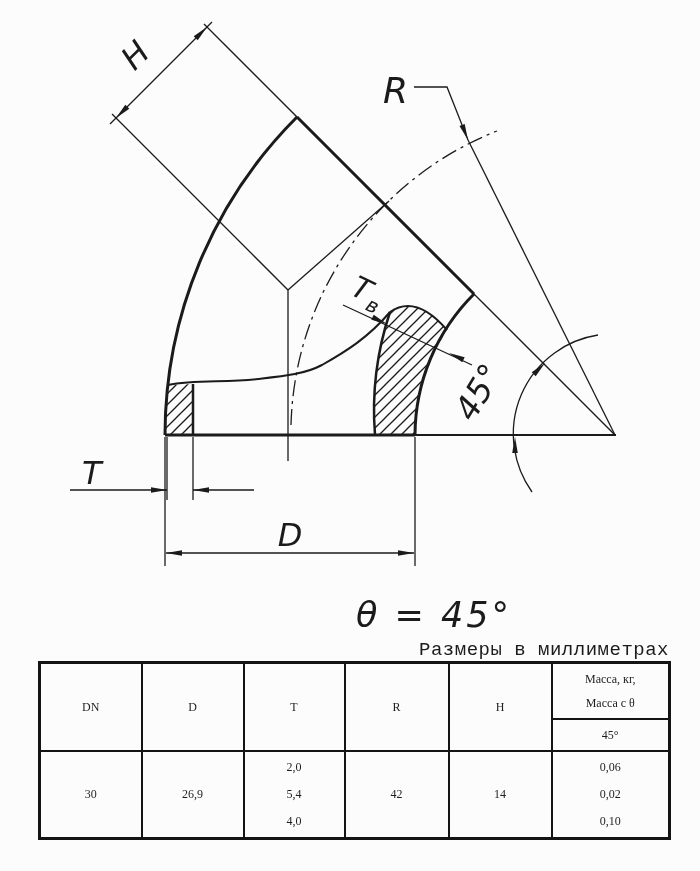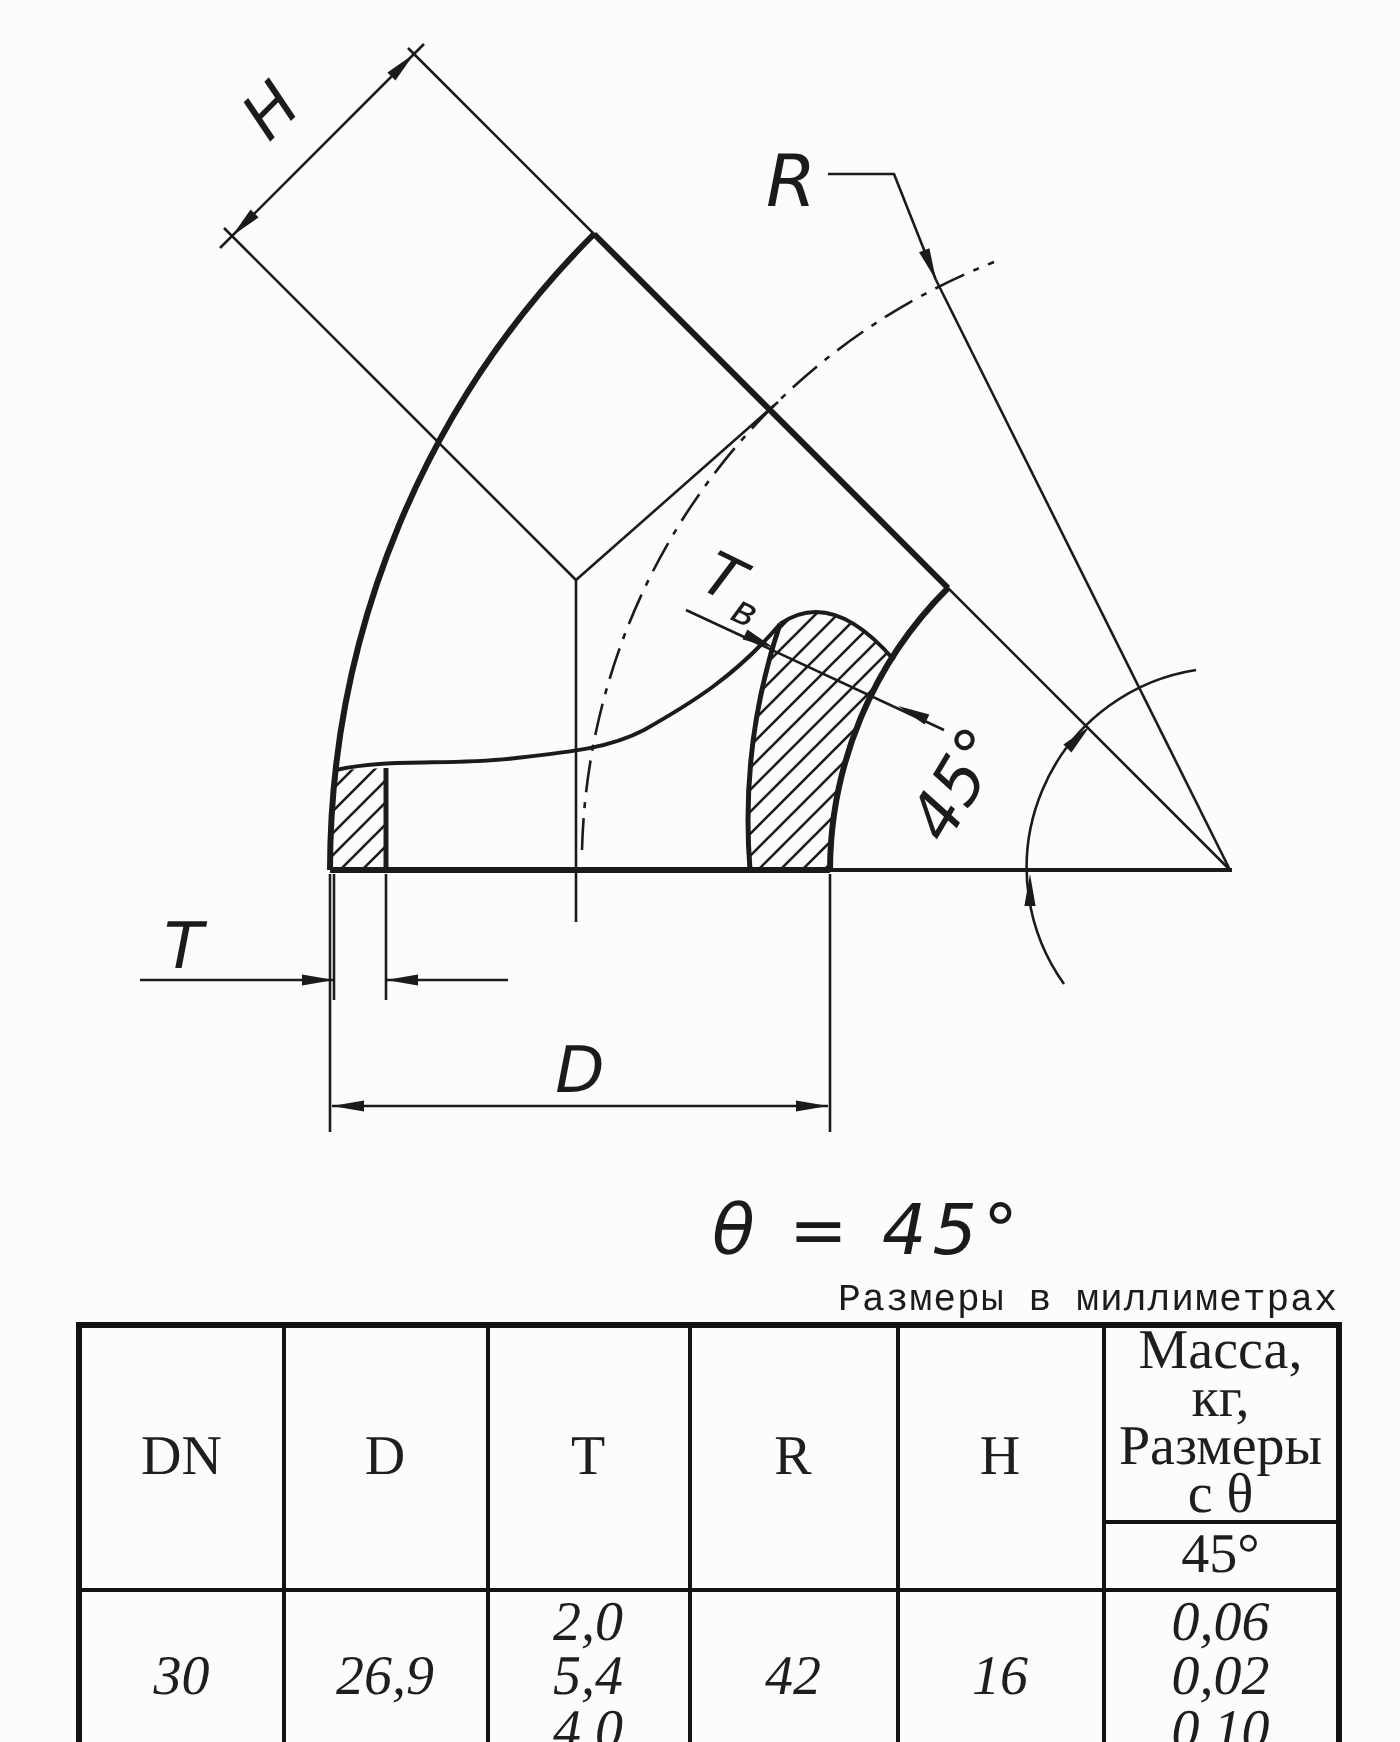--- a/index.html
+++ b/index.html
@@ -25,26 +25,26 @@
   }
   table.dims-table {
     position:absolute; left:38px; top:661px;
     border-collapse:collapse;
     border:3px solid #141414;
     table-layout:fixed;
   }
   table.dims-table td {
     border:2.5px solid #141414;
     text-align:center; vertical-align:middle;
-    font-size:28px; padding:0; color:#1e1e1e;
+    font-size:12px; padding:0; color:#1e1e1e;
     font-family:"Liberation Serif", serif;
   }
   td.mass-hdr { height:54px; font-size:19px; line-height:24px; }
   td.mass-angle { height:30px; }
-  tr.data-row td { height:85px;font-style:italic; }
+  tr.data-row td { height:85px; }
   .stack div { line-height:27px; }
 </style>
 </head>
 <body>
 
 <div class="stage">
 
   <svg width="700" height="650" viewBox="0 0 700 650">
     <defs>
       <pattern id="hatch" width="11" height="11" patternUnits="userSpaceOnUse">
@@ -128,38 +128,38 @@
     </colgroup>
     <tbody>
       <tr>
         <td rowspan="2">DN</td>
         <td rowspan="2">D</td>
         <td rowspan="2">T</td>
         <td rowspan="2">R</td>
         <td rowspan="2">H</td>
         <td class="mass-hdr">
           <div>Масса, кг,</div>
-          <div>Размеры с θ</div>
+          <div>Масса с θ</div>
         </td>
       </tr>
       <tr>
         <td class="mass-angle">45°</td>
       </tr>
       <tr class="data-row">
         <td>30</td>
         <td>26,9</td>
         <td>
           <div class="stack">
             <div>2,0</div>
             <div>5,4</div>
             <div>4,0</div>
           </div>
         </td>
         <td>42</td>
-        <td>16</td>
+        <td>14</td>
         <td>
           <div class="stack">
             <div>0,06</div>
             <div>0,02</div>
             <div>0,10</div>
           </div>
         </td>
       </tr>
     </tbody>
   </table>

